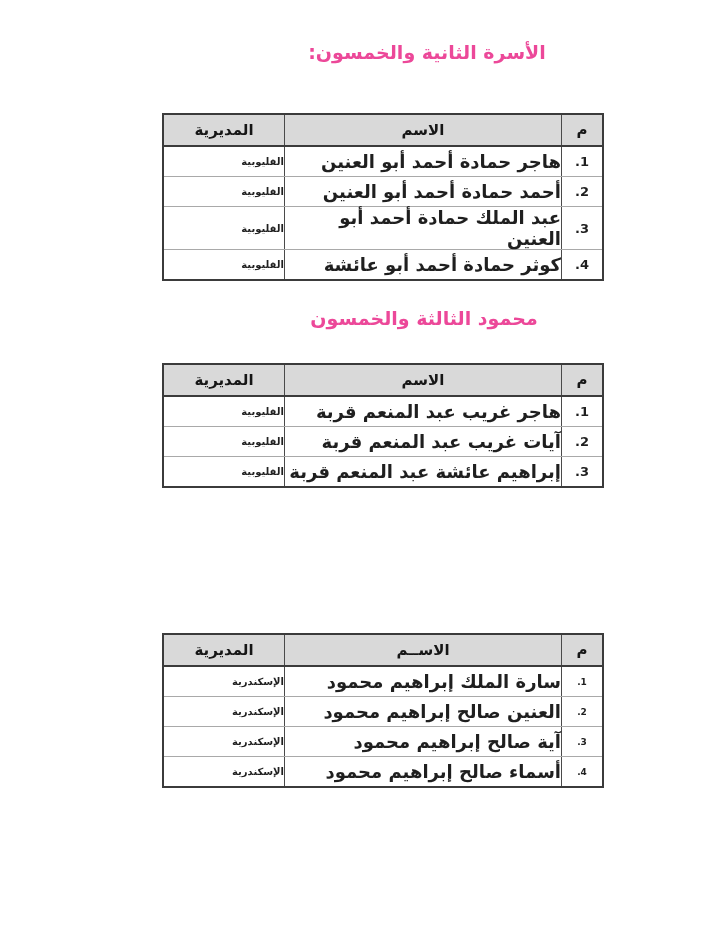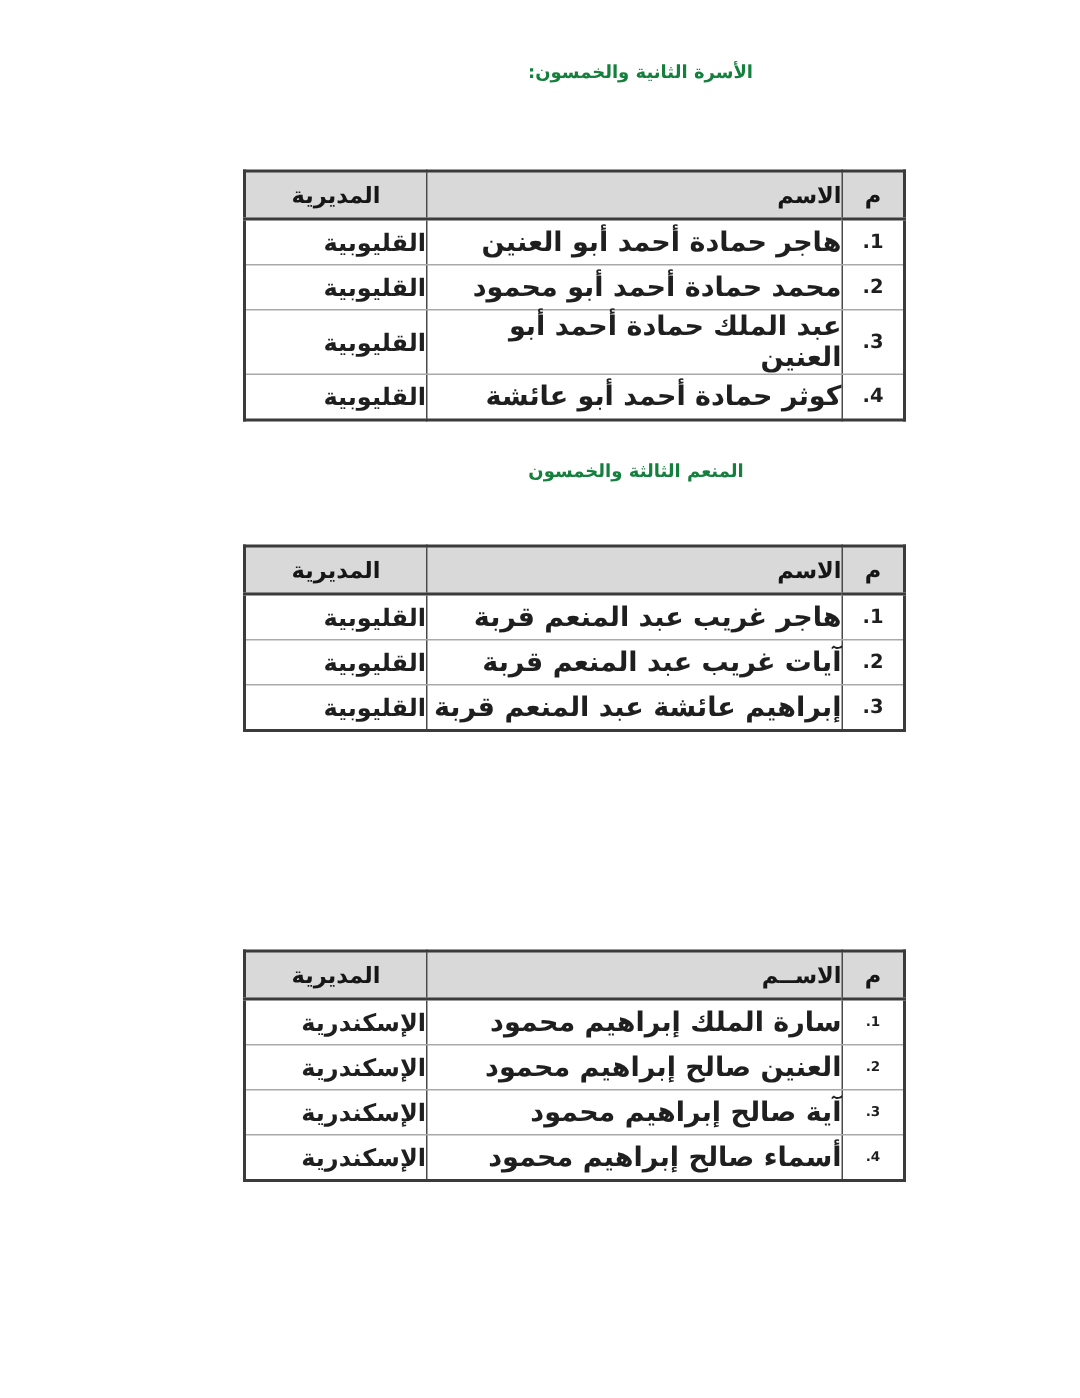--- a/index.html
+++ b/index.html
@@ -14,26 +14,26 @@
     background: #ffffff;
     font-family: "DejaVu Sans", sans-serif;
     color: #1f1f1f;
     overflow: hidden;
   }
 
   
   .sec-title {
     position: absolute;
     margin: 0;
-    font-size: 12px;
+    font-size: 19px;
     font-weight: bold;
     white-space: nowrap;
     direction: rtl;
     transform: translateX(-50%);
-    color: #15803d;
+    color: #ec4899;
   }
   .t1 { top: 41px;  left: 427px; }
   .t2 { top: 307px; left: 424px; }
   .t3 { top: 592px; left: 423px; }
 
   
   .fam-table {
     position: absolute;
     left: 162px;
     width: 436px;
@@ -62,26 +62,26 @@
     border-top: 1px solid #a9a9a9;
     border-bottom: 1px solid #a9a9a9;
     border-left: 1px solid #4a4a4a;
     border-right: 1px solid #4a4a4a;
     padding: 0;
     font-weight: bold;
     color: #1f1f1f;
   }
 
   .c-idx  { width: 40px;  text-align: center; }
-  .c-name { width: 276px; text-align: right; padding-right: 10px; }
+  .c-name { width: 276px; padding-right: 10px; }
   .c-dir  { width: 120px; }
 
   td.c-idx  { font-size: 13px; direction: ltr; }
   td.c-name { font-size: 18px; }
-  td.c-dir  { font-size: 16px; }
+  td.c-dir  { font-size: 10px; }
 
   .small-idx td.c-idx { font-size: 9px; }
 </style>
 </head>
 <body>
 
 <div class="page">
 
   <h2 class="sec-title t1">الأسرة الثانية والخمسون:</h2>
 
@@ -94,37 +94,37 @@
       </tr>
     </thead>
     <tbody>
       <tr>
         <td class="c-idx">.1</td>
         <td class="c-name">هاجر حمادة أحمد أبو العنين</td>
         <td class="c-dir">القليوبية</td>
       </tr>
       <tr>
         <td class="c-idx">.2</td>
-        <td class="c-name">محمد حمادة أحمد أبو محمود</td>
+        <td class="c-name">أحمد حمادة أحمد أبو العنين</td>
         <td class="c-dir">القليوبية</td>
       </tr>
       <tr>
         <td class="c-idx">.3</td>
         <td class="c-name">عبد الملك حمادة أحمد أبو العنين</td>
         <td class="c-dir">القليوبية</td>
       </tr>
       <tr>
         <td class="c-idx">.4</td>
         <td class="c-name">كوثر حمادة أحمد أبو عائشة</td>
         <td class="c-dir">القليوبية</td>
       </tr>
     </tbody>
   </table>
 
-  <h2 class="sec-title t2">المنعم الثالثة والخمسون</h2>
+  <h2 class="sec-title t2">محمود الثالثة والخمسون</h2>
 
   <table class="fam-table ft2">
     <thead>
       <tr>
         <th class="c-idx">م</th>
         <th class="c-name">الاسم</th>
         <th class="c-dir">المديرية</th>
       </tr>
     </thead>
     <tbody>

